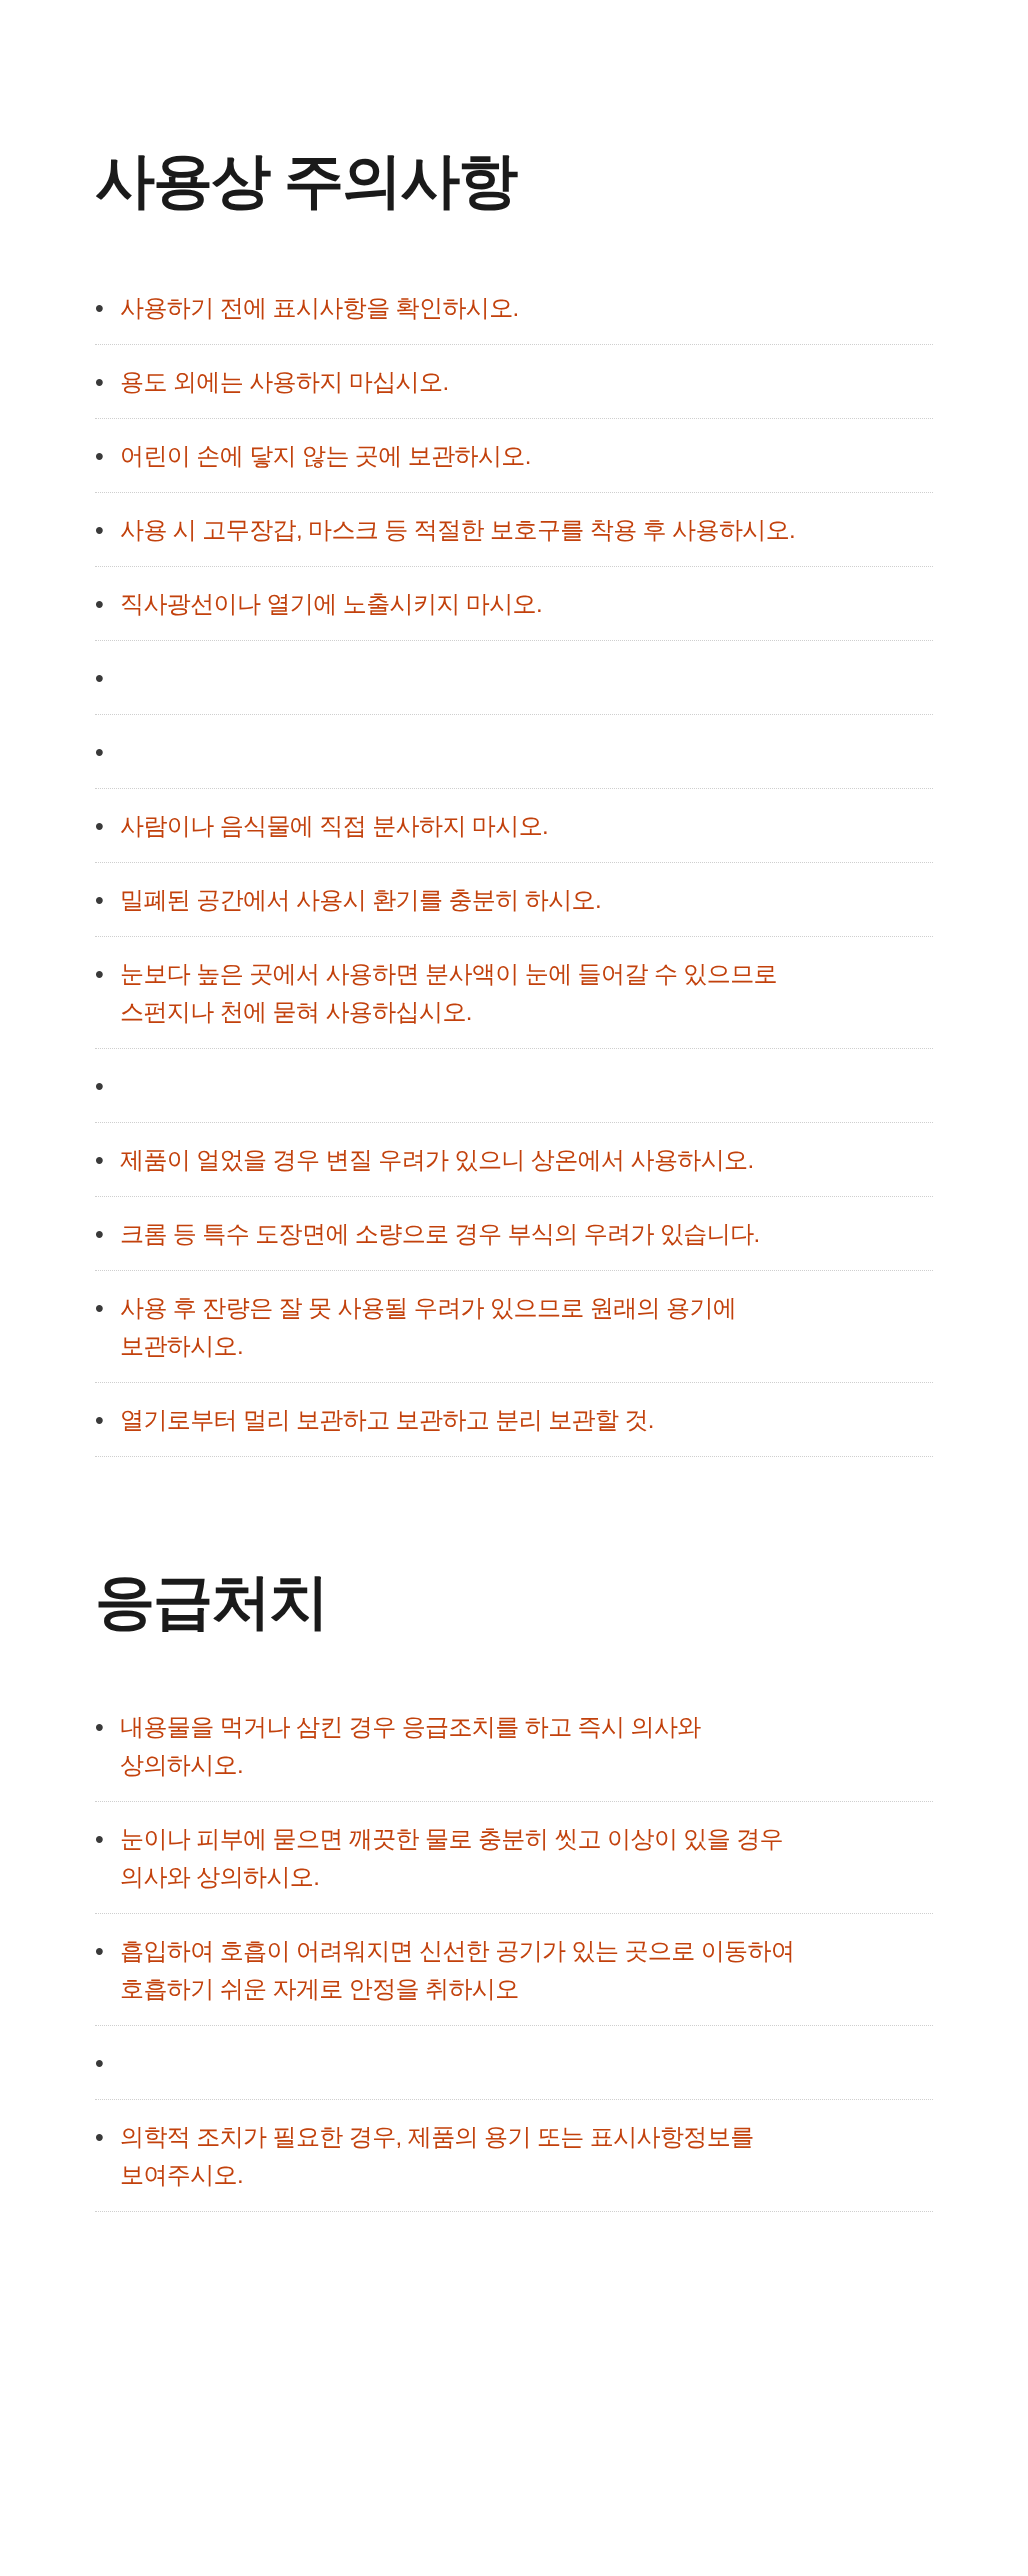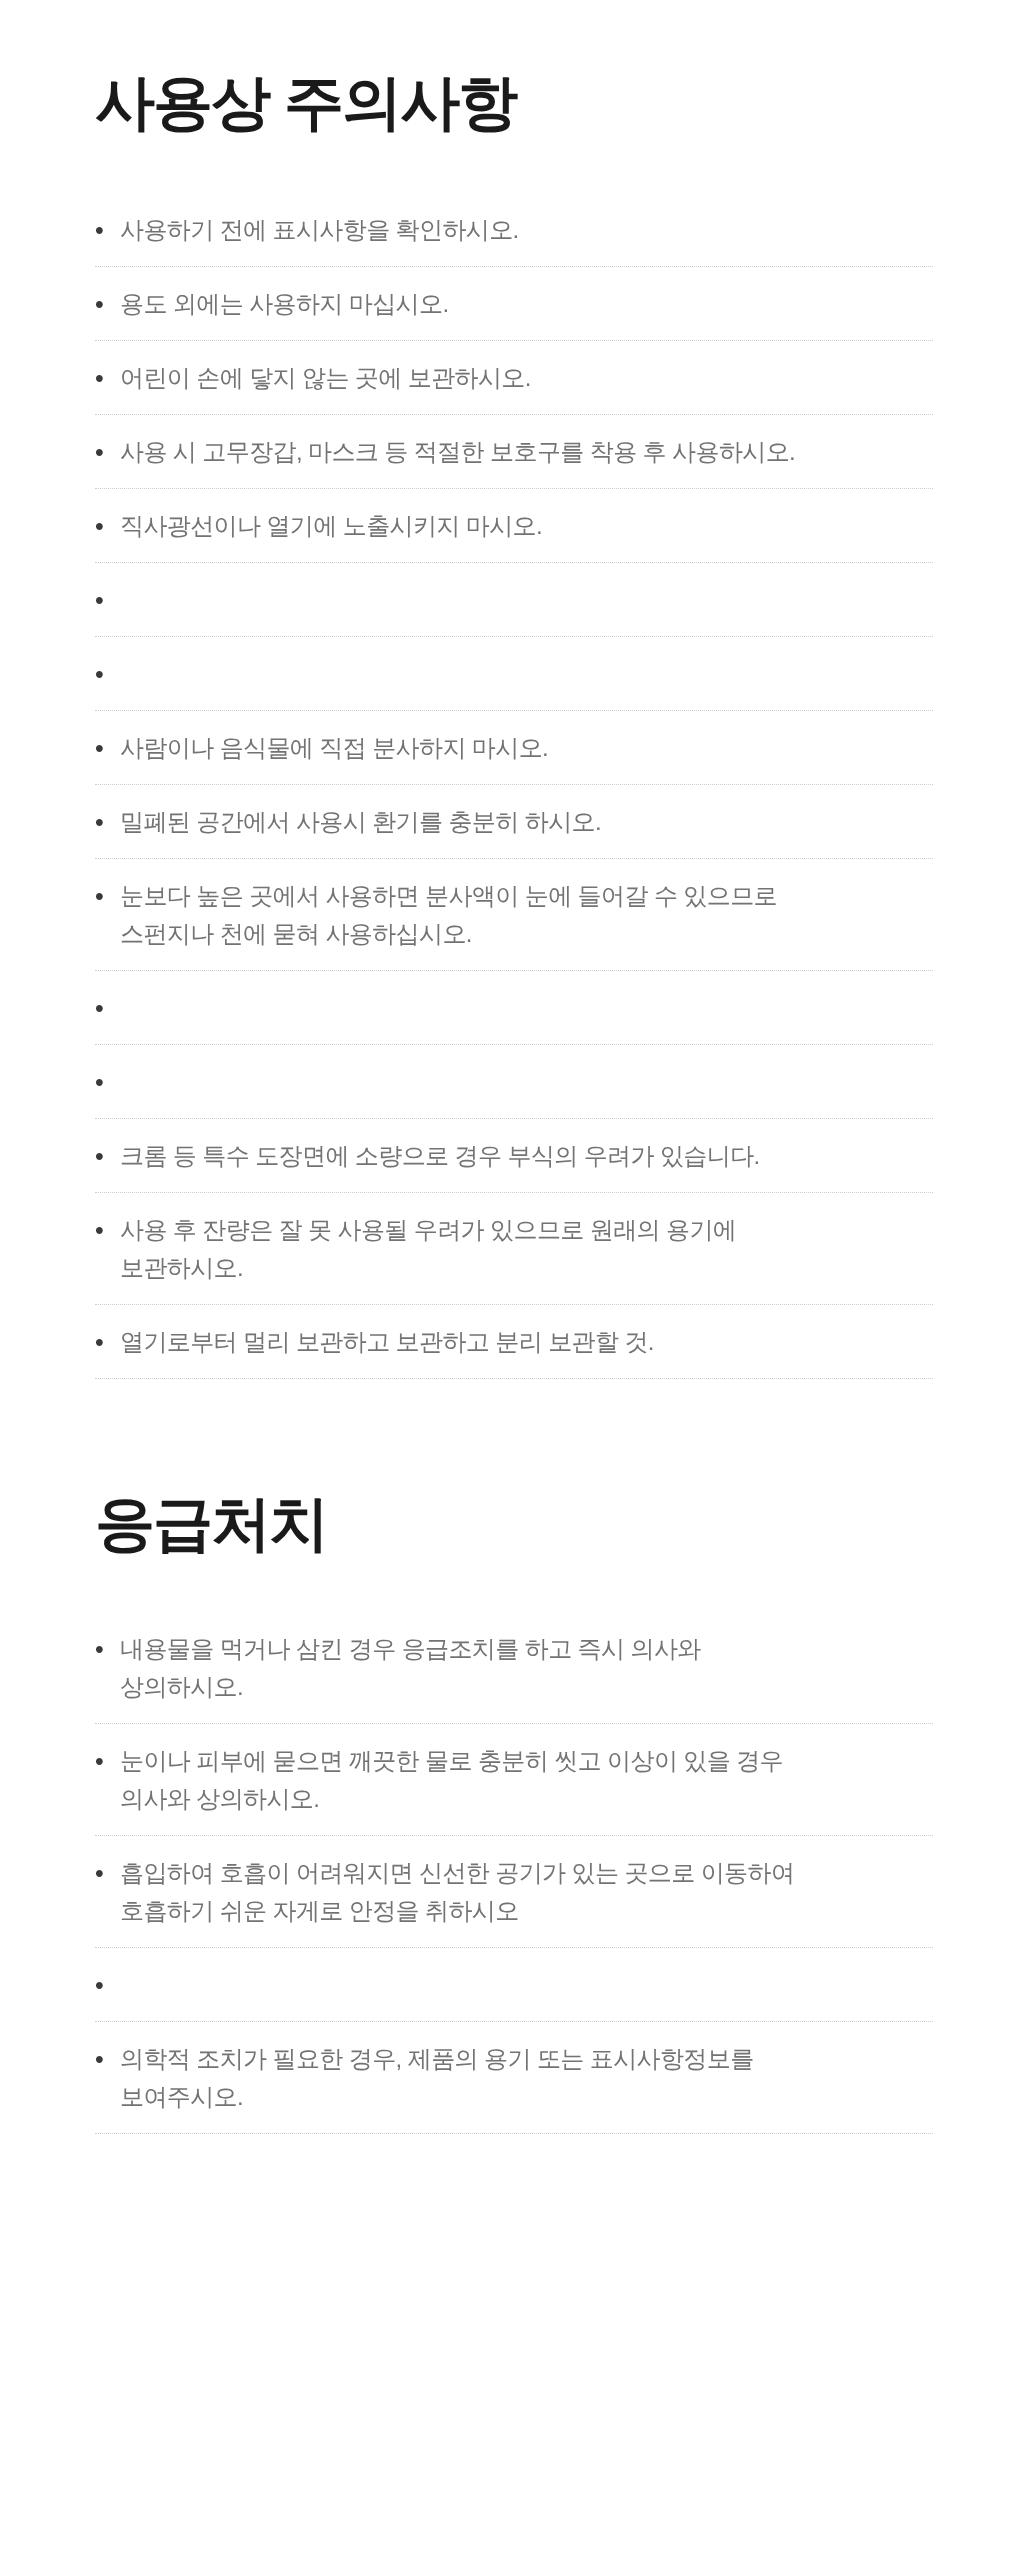--- a/index.html
+++ b/index.html
@@ -26,21 +26,22 @@
   }
   .section-title {
     font-size: 60px;
     font-weight: bold;
     letter-spacing: -1.9px;
     color: #1a1a1a;
     line-height: 1.1;
     margin: 0;
   }
   .section-1 .section-title {
-    padding-top: 70px;
+    padding-top: 104px;
+    margin-top: 44px;
   }
   .section-2 .section-title {
     padding-top: 112px;
   }
   .list {
     list-style: none;
     margin: 0;
     padding: 0;
   }
   .section-1 .list {
@@ -63,21 +64,21 @@
     width: 25px;
     font-size: 25px;
     line-height: 38px;
     color: #3a3a3a;
     text-align: left;
   }
   .item-text {
     flex: 1 1 auto;
     font-size: 24px;
     line-height: 38px;
-    color: #737373;
+    color: #c2410c;
     letter-spacing: -0.6px;
     white-space: pre-line;
   }
   .spacer-bottom {
     height: 181px;
   }
 </style>
 </head>
 <body>
 
@@ -123,20 +124,21 @@
       <li class="list-item">
         <span class="bullet">•</span>
         <span class="item-text">눈보다 높은 곳에서 사용하면 분사액이 눈에 들어갈 수 있으므로
 스펀지나 천에 묻혀 사용하십시오.</span>
       </li>
       <li class="list-item">
         <span class="bullet">•</span>
       </li>
       <li class="list-item">
         <span class="bullet">•</span>
+        <span class="item-text">제품이 얼었을 경우 변질 우려가 있으니 상온에서 사용하시오.</span>
       </li>
       <li class="list-item">
         <span class="bullet">•</span>
         <span class="item-text">크롬 등 특수 도장면에 소량으로 경우 부식의 우려가 있습니다.</span>
       </li>
       <li class="list-item">
         <span class="bullet">•</span>
         <span class="item-text">사용 후 잔량은 잘 못 사용될 우려가 있으므로 원래의 용기에
 보관하시오.</span>
       </li>

